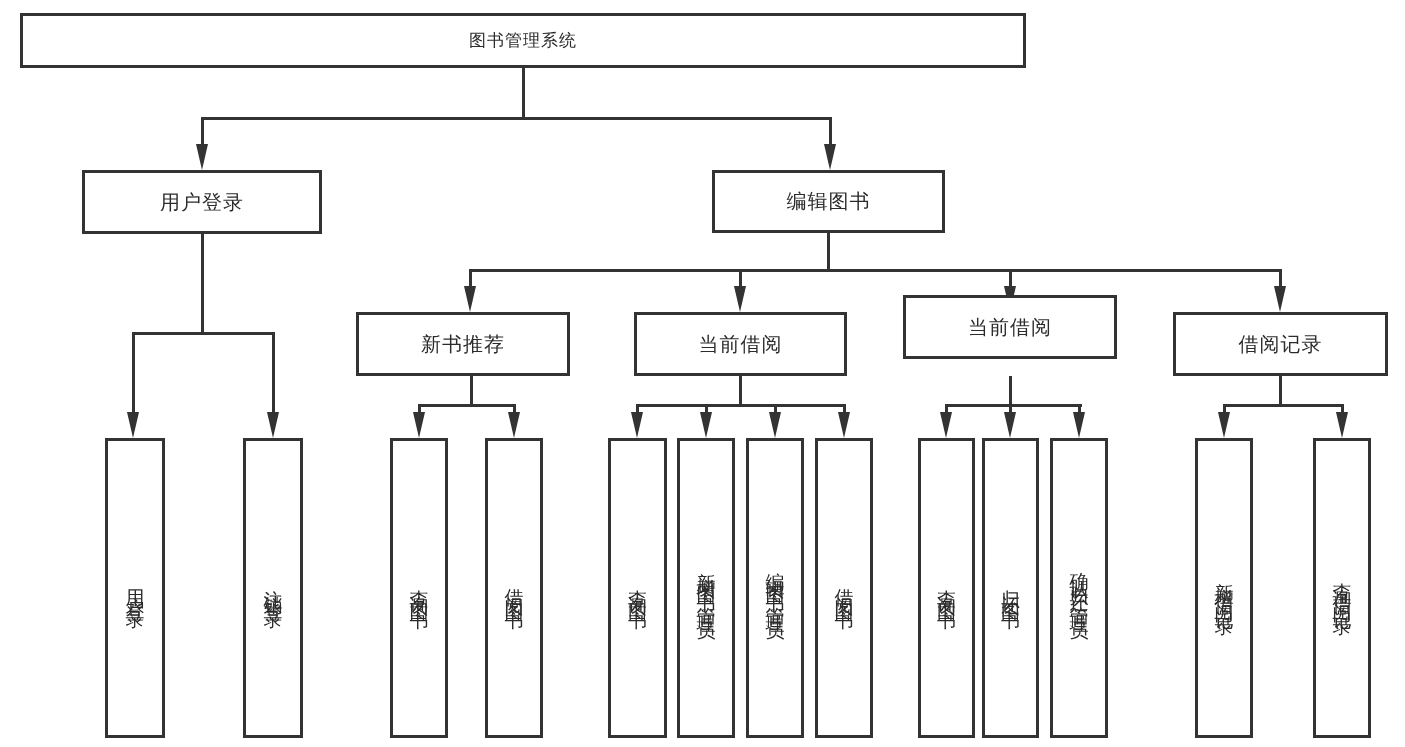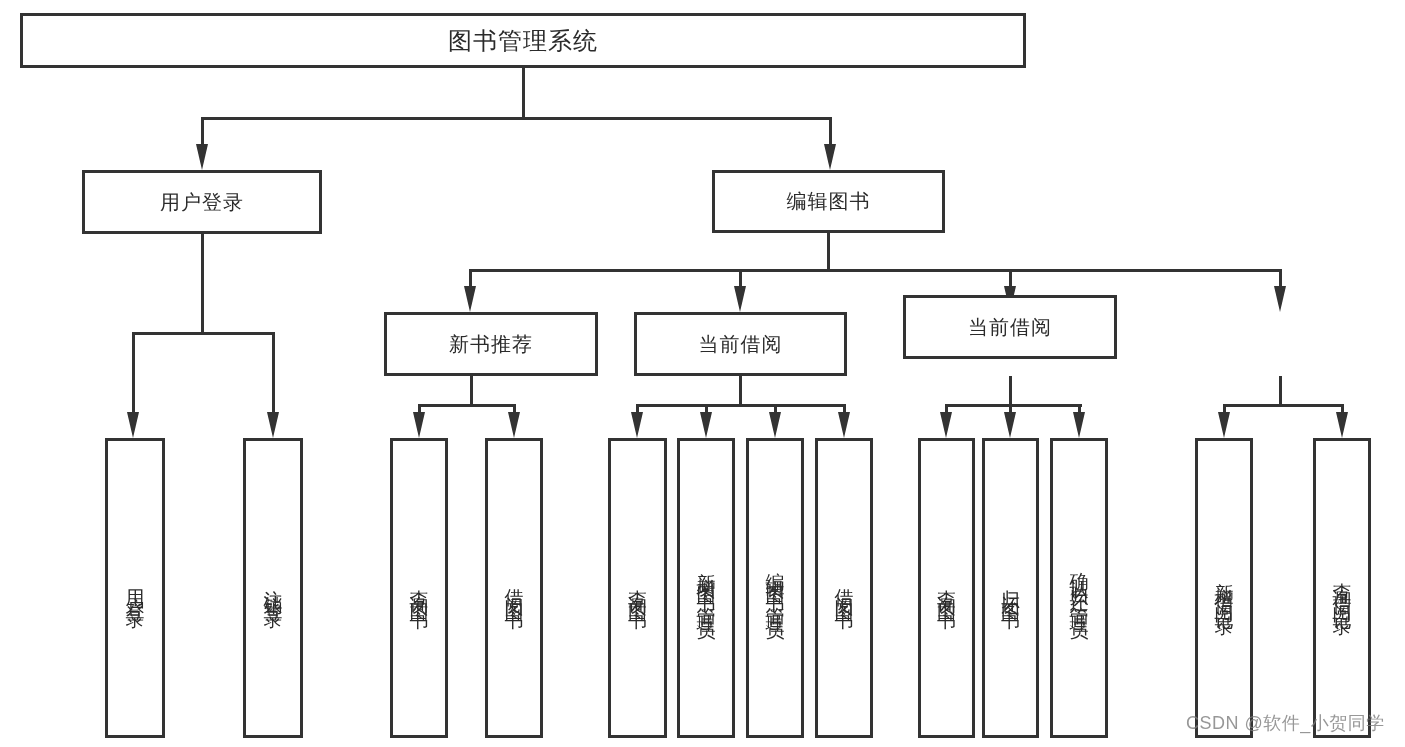--- a/index.html
+++ b/index.html
@@ -5,21 +5,21 @@
   html,body{margin:0;padding:0;background:#ffffff;}
   .canvas{
     position:relative;width:1405px;height:747px;background:#ffffff;
     font-family:"Liberation Sans","DejaVu Sans",sans-serif;overflow:hidden;
   }
   .box{
     position:absolute;box-sizing:border-box;border:3px solid #333333;background:#ffffff;
     display:flex;align-items:center;justify-content:center;color:#2b2b2b;
   }
   .hbox{font-size:20px;letter-spacing:1px;white-space:nowrap;}
-  .root{font-size:24px;}
+  .root{font-size:17px;}
   .vtext{
     writing-mode:vertical-rl;text-orientation:mixed;
     font-size:19px;letter-spacing:7px;color:#2b2b2b;white-space:nowrap;
   }
   .line{position:absolute;background:#333333;}
   .arrow{
     position:absolute;width:0;height:0;
     border-left:6px solid transparent;border-right:6px solid transparent;
     border-top:26px solid #333333;
   }
@@ -56,23 +56,24 @@
   <div class="line" style="left:468.5px;top:269px;width:813px;height:3px"></div>
   <div class="line" style="left:468.5px;top:269px;width:3px;height:19px"></div>
   <div class="line" style="left:738.5px;top:269px;width:3px;height:19px"></div>
   <div class="line" style="left:1008.5px;top:269px;width:3px;height:19px"></div>
   <div class="line" style="left:1278.5px;top:269px;width:3px;height:19px"></div>
   <div class="arrow" style="left:464px;top:286px"></div>
   <div class="arrow" style="left:734px;top:286px"></div>
   <div class="arrow" style="left:1004px;top:286px"></div>
   <div class="arrow" style="left:1274px;top:286px"></div>
 
-  <div class="box hbox" style="left:384px;top:312px;width:214px;height:64px">新书推荐</div>
+  <div class="box hbox" style="left:356px;top:312px;width:214px;height:64px">新书推荐</div>
   <div class="box hbox" style="left:634px;top:312px;width:213px;height:64px">当前借阅</div>
   <div class="box hbox" style="left:903px;top:295px;width:214px;height:64px">当前借阅</div>
+  <div class="box hbox" style="left:1173px;top:312px;width:215px;height:64px">借阅记录</div>
 
   <div class="line" style="left:469.5px;top:376px;width:3px;height:31px"></div>
   <div class="line" style="left:417.5px;top:404px;width:98px;height:3px"></div>
   <div class="line" style="left:417.5px;top:404px;width:3px;height:10px"></div>
   <div class="line" style="left:512.5px;top:404px;width:3px;height:10px"></div>
   <div class="arrow" style="left:413px;top:412px"></div>
   <div class="arrow" style="left:508px;top:412px"></div>
 
   <div class="line" style="left:738.5px;top:376px;width:3px;height:31px"></div>
   <div class="line" style="left:635.5px;top:404px;width:210px;height:3px"></div>
@@ -138,15 +139,14 @@
     <span class="vtext">确认归还（管理员）</span>
   </div>
 
   <div class="box" style="left:1195px;top:438px;width:58px;height:300px">
     <span class="vtext">新增借阅记录</span>
   </div>
   <div class="box" style="left:1313px;top:438px;width:58px;height:300px">
     <span class="vtext">查询借阅记录</span>
   </div>
 
-  <div class="watermark">CSDN @软件_小贺同学</div>
 
 </div>
 
 </body></html>

